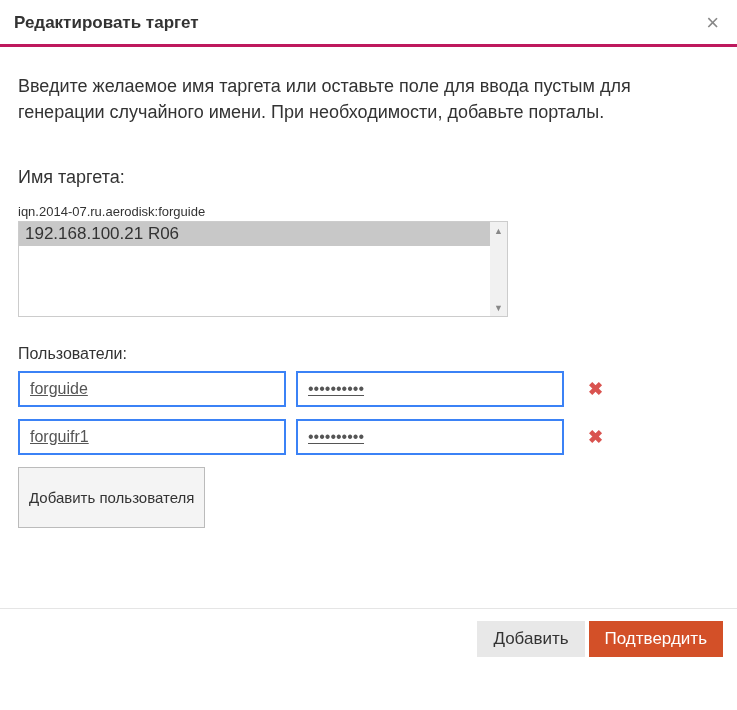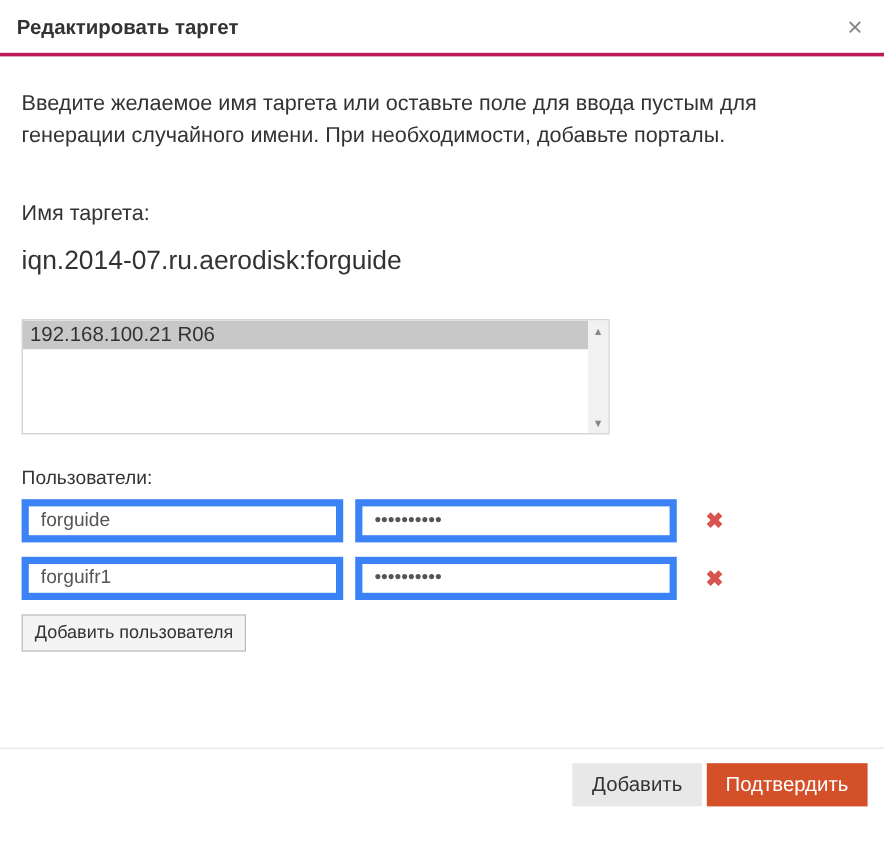--- a/index.html
+++ b/index.html
@@ -42,23 +42,23 @@
       color: #333;
       line-height: 1.45;
       margin-bottom: 42px;
     }
     .label {
       font-size: 18px;
       color: #333;
       margin-bottom: 16px;
     }
     .iqn-value {
-      font-size: 22px;
-      color: #333;
-      margin-bottom: 36px;
+      font-size: 13px;
+      color: #333;
+      margin-bottom: 2px;
     }
     .portals-label {
       font-size: 20px;
       color: #333;
       margin-bottom: 6px;
     }
     .portals-box {
       border: 1px solid #ccc;
       width: 490px;
       height: 96px;
@@ -107,41 +107,42 @@
     }
     .user-row {
       display: flex;
       align-items: center;
       gap: 10px;
       margin-bottom: 12px;
     }
     .user-input {
       width: 268px;
       height: 36px;
-      border: 6px solid #3b82f6;
+      border: 2px solid #3b82f6;
       padding: 0 10px;
       font-size: 16px;
       color: #555;
       background: #fff;
+      text-decoration: underline;
     }
     .user-input::placeholder { color: #999; }
     .delete-icon {
       color: #d9534f;
       font-size: 18px;
       font-weight: bold;
       cursor: pointer;
       background: none;
       border: none;
       padding: 0 4px;
       margin-left: 10px;
     }
     .add-user-btn {
       border: 1px solid #bbb;
       background: #f4f4f4;
-      padding: 6px 10px;
+      padding: 21px 10px;
       font-size: 15px;
       color: #333;
       cursor: pointer;
     }
     .dialog-footer {
       border-top: 1px solid #e5e5e5;
       padding: 12px 14px 14px 14px;
       display: flex;
       justify-content: flex-end;
       gap: 4px;

